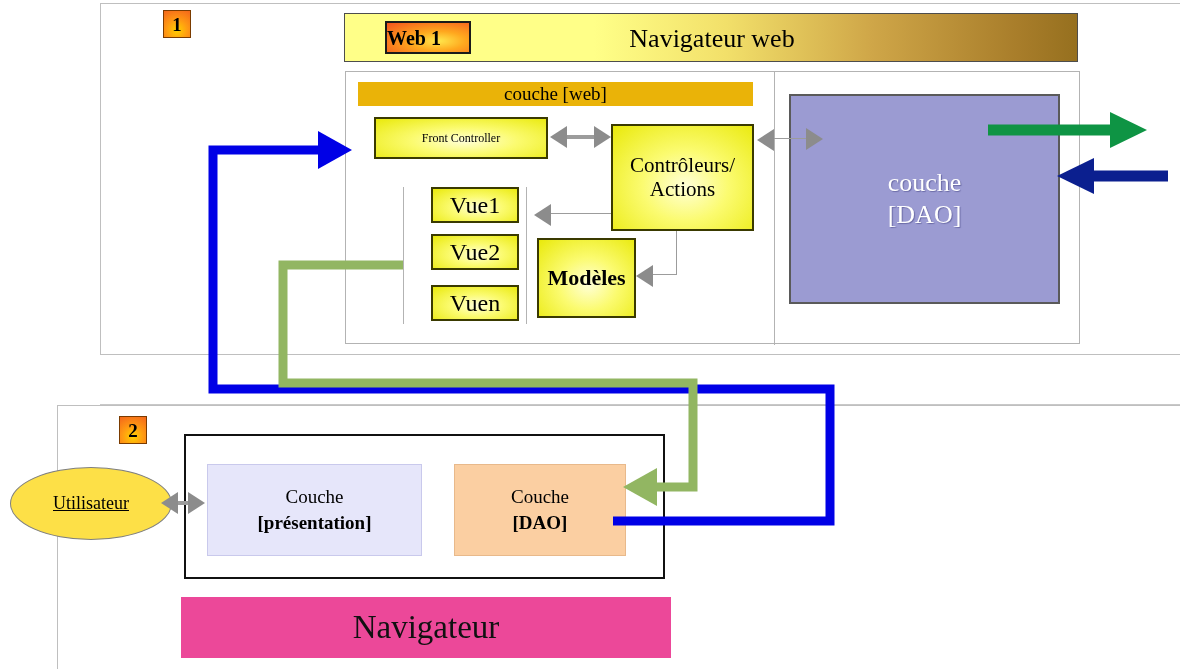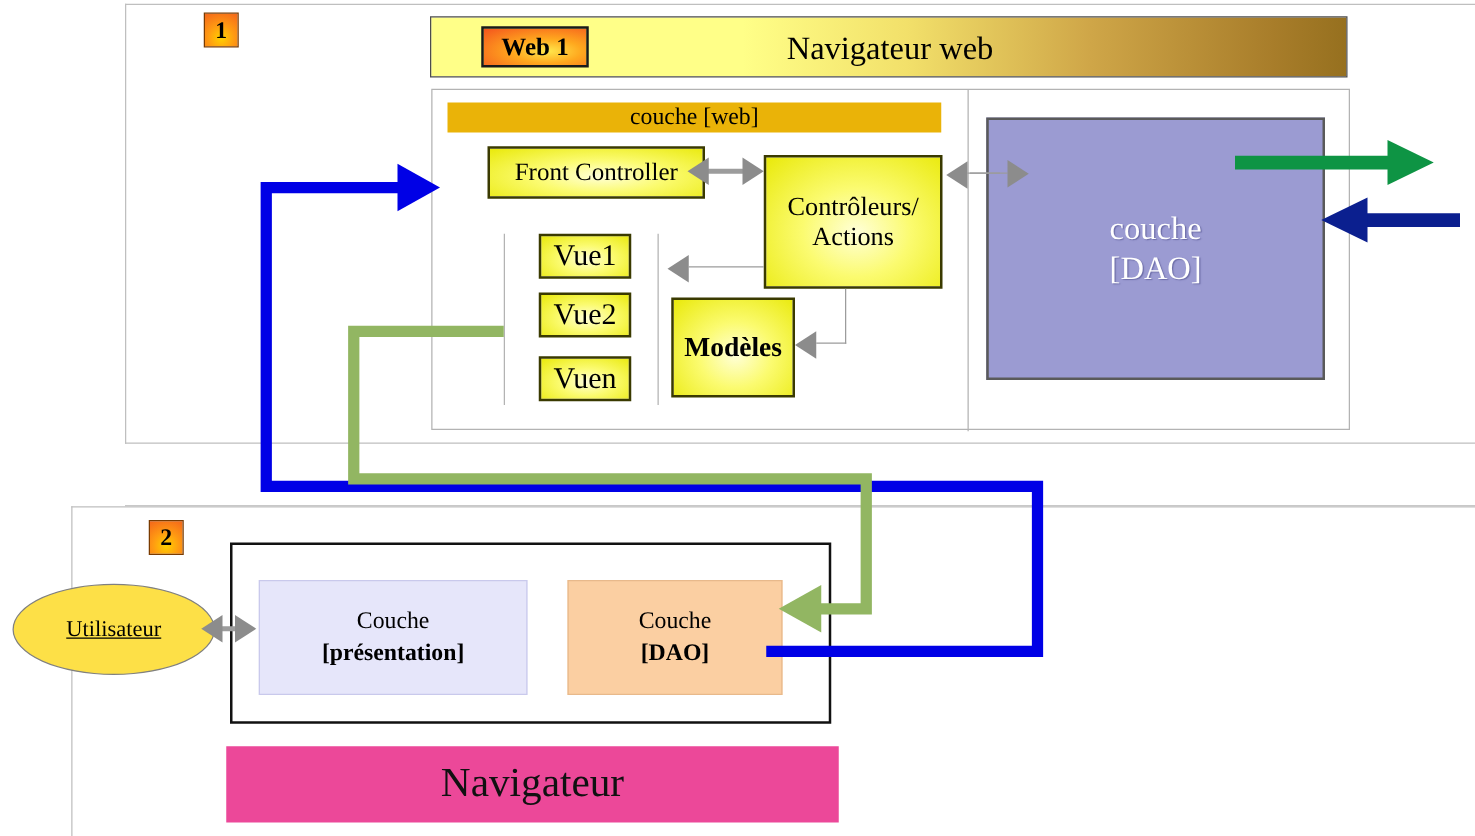--- a/index.html
+++ b/index.html
@@ -17,40 +17,40 @@
          color:#000;font-weight:bold;font-size:19px;line-height:28px;text-align:center;
          box-sizing:border-box;}
 
   
   .titlebar{position:absolute;left:344px;top:13px;width:734px;height:49px;
             border:1px solid #4d4d4d;box-sizing:border-box;
             background:linear-gradient(90deg,#ffff88 0%,#ffff88 34%,#f2e06a 52%,#cfa648 72%,#a87d2a 92%,#96701f 100%);}
   .weblabel{position:absolute;left:40px;top:7px;width:86px;height:33px;
             border:2px solid #1a1a1a;box-sizing:border-box;
             background:radial-gradient(ellipse at 62% 62%, #ffe84d 0%, #ffa81e 38%, #f4531d 100%);
-            font-weight:bold;font-size:20px;line-height:30px;text-align:center;}
+            font-weight:bold;font-size:20px;line-height:30px;}
   .apptitle{position:absolute;left:0;top:0;width:734px;height:49px;line-height:49px;
             text-align:center;font-size:26px;}
 
   
   .webpanel{position:absolute;left:345px;top:71px;width:735px;height:273px;
             border:1px solid #b3b3b3;box-sizing:border-box;background:#fff;}
   .vsep{position:absolute;border-left:1px solid #b3b3b3;}
 
   .couchweb{position:absolute;left:12px;top:10px;width:395px;height:24px;
             background:#eab308;font-size:19px;line-height:24px;text-align:center;}
 
   
   .ybox{position:absolute;border:2px solid #3a3a00;box-sizing:border-box;
         background:radial-gradient(ellipse at 52% 58%, #ffffd8 0%, #fbfb70 42%, #e9e90a 100%);
         display:flex;align-items:center;justify-content:center;text-align:center;color:#000;}
 
-  .fc{left:44px;top:45px;width:174px;height:42px;font-size:20px;}
+  .fc{left:28px;top:45px;width:174px;height:42px;font-size:12px;}
   .ctrl{left:265px;top:52px;width:143px;height:107px;font-size:21px;line-height:1.12;}
-  .vue{left:85px;top:0;width:74px;height:36px;font-size:24px;}
+  .vue{left:85px;top:0;width:88px;height:36px;font-size:24px;}
   .mod{left:191px;top:166px;width:99px;height:80px;font-size:22px;font-weight:bold;}
 
   
   .daobox{position:absolute;left:443px;top:22px;width:271px;height:210px;
           border:2px solid #5a5a5a;box-sizing:border-box;background:#9b9bd2;
           display:flex;align-items:center;justify-content:center;text-align:center;
           color:#ffffff;font-size:26px;line-height:1.22;text-shadow:1px 1px 1px #6a6aa5;}
 
   
   .gline{position:absolute;background:#9c9c9c;}

